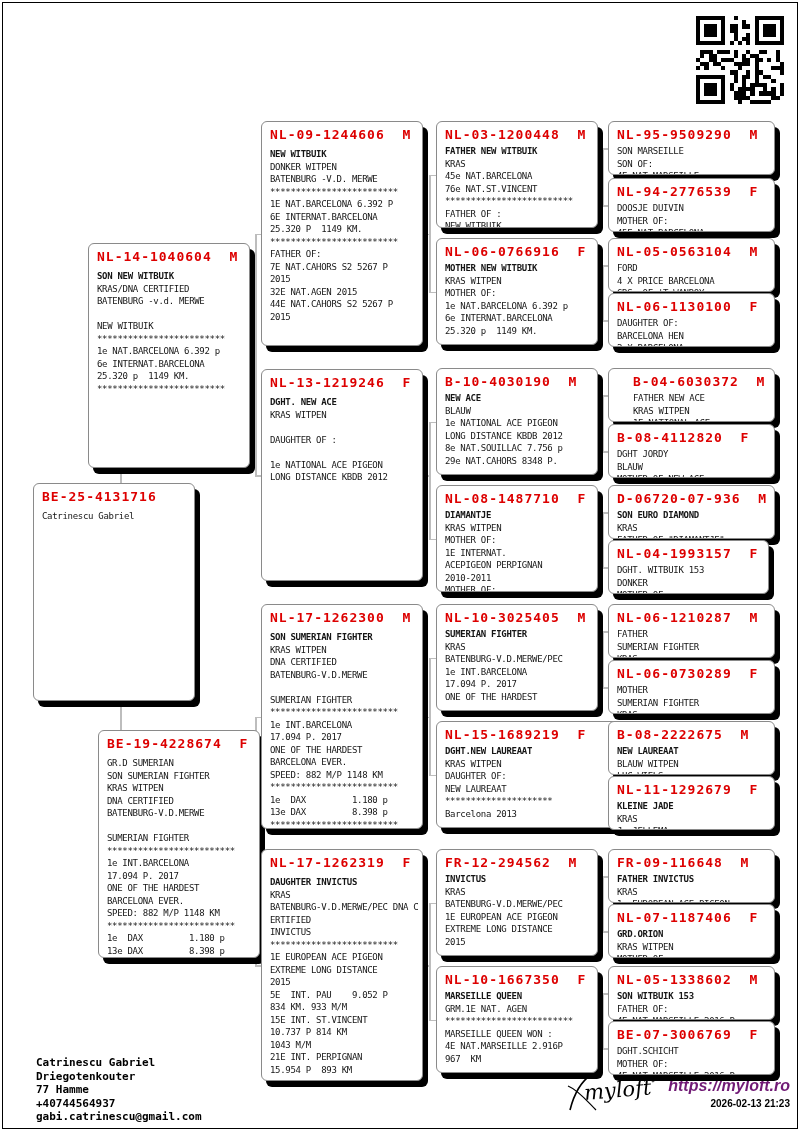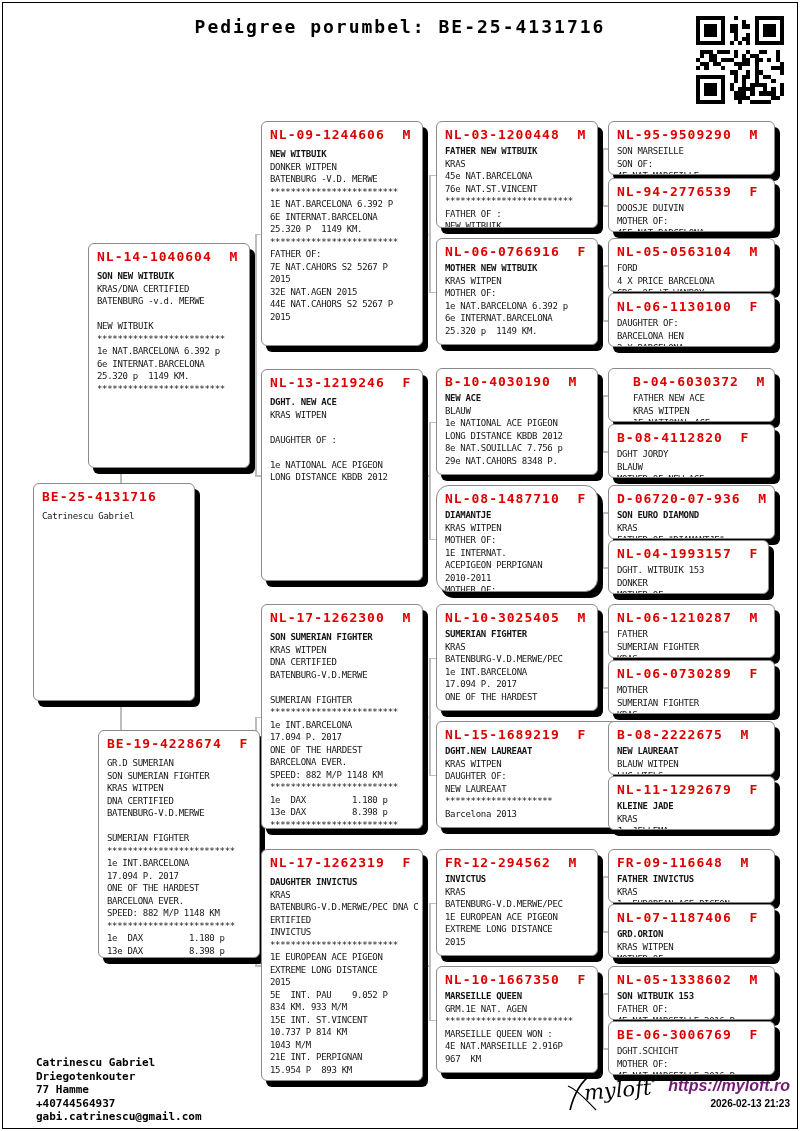--- a/index.html
+++ b/index.html
@@ -28,21 +28,20 @@
   .url{position:absolute;right:10px;top:1077px;
        font:bold italic 16px "Liberation Sans",sans-serif;color:#701a75;}
   .ts{position:absolute;right:10px;top:1098px;
       font:bold 10px "Liberation Sans",sans-serif;color:#000;}
 </style>
 </head>
 <body>
 
 <div id="page">
   <div class="frame"></div>
-  <div class="title">Pedigree porumbel: BE-25-4131716</div>
   <svg class="qr" id="qr" viewBox="0 0 21 21" shape-rendering="crispEdges">
       <rect x="0" y="0" width="1" height="1" fill="#000"></rect>
       <rect x="1" y="0" width="1" height="1" fill="#000"></rect>
       <rect x="2" y="0" width="1" height="1" fill="#000"></rect>
       <rect x="3" y="0" width="1" height="1" fill="#000"></rect>
       <rect x="4" y="0" width="1" height="1" fill="#000"></rect>
       <rect x="5" y="0" width="1" height="1" fill="#000"></rect>
       <rect x="6" y="0" width="1" height="1" fill="#000"></rect>
       <rect x="9" y="0" width="1" height="1" fill="#000"></rect>
       <rect x="14" y="0" width="1" height="1" fill="#000"></rect>
@@ -435,21 +434,21 @@
       </div>
       <div class="box small" style="left: 436px; top: 368px; width: 162px; height: 107px;">
         <div class="ring">B-10-4030190  M</div>
         <div class="bline bold">NEW ACE</div>
         <div class="bline">BLAUW</div>
         <div class="bline">1e NATIONAL ACE PIGEON</div>
         <div class="bline">LONG DISTANCE KBDB 2012</div>
         <div class="bline">8e NAT.SOUILLAC 7.756 p</div>
         <div class="bline">29e NAT.CAHORS 8348 P.</div>
       </div>
-      <div class="box small" style="left: 436px; top: 485px; width: 162px; height: 107px; border-radius: 13px;">
+      <div class="box small" style="left: 436px; top: 485px; width: 162px; height: 107px;">
         <div class="ring">NL-08-1487710  F</div>
         <div class="bline bold">DIAMANTJE</div>
         <div class="bline">KRAS WITPEN</div>
         <div class="bline">MOTHER OF:</div>
         <div class="bline">1E INTERNAT.</div>
         <div class="bline">ACEPIGEON PERPIGNAN</div>
         <div class="bline">2010-2011</div>
         <div class="bline">MOTHER OF:</div>
       </div>
       <div class="box small" style="left: 436px; top: 604px; width: 162px; height: 107px;">
@@ -572,21 +571,21 @@
         <div class="bline">KRAS WITPEN</div>
         <div class="bline">MOTHER OF:</div>
       </div>
       <div class="box small" style="left: 608px; top: 966px; width: 167px; height: 54px;">
         <div class="ring">NL-05-1338602  M</div>
         <div class="bline bold">SON WITBUIK 153</div>
         <div class="bline">FATHER OF:</div>
         <div class="bline">4E NAT.MARSEILLE 2016 P</div>
       </div>
       <div class="box small" style="left: 608px; top: 1021px; width: 167px; height: 54px;">
-        <div class="ring">BE-06-3006769  F</div>
+        <div class="ring">BE-07-3006769  F</div>
         <div class="bline">DGHT.SCHICHT</div>
         <div class="bline">MOTHER OF:</div>
         <div class="bline">4E NAT.MARSEILLE 2016 P</div>
       </div>
     </div>
 
   <div class="owner">
     <div>Catrinescu Gabriel</div>
     <div>Driegotenkouter</div>
     <div>77 Hamme</div>

